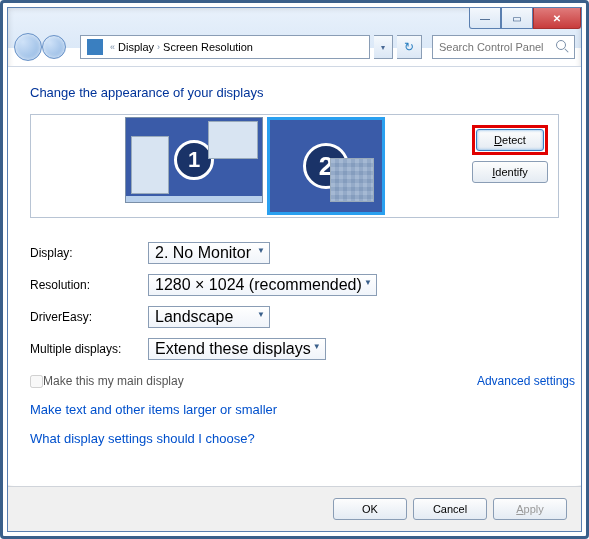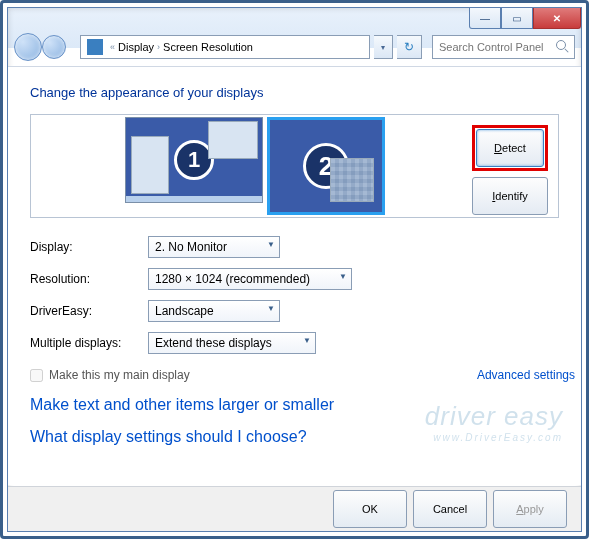--- a/index.html
+++ b/index.html
@@ -33,30 +33,30 @@
   .mon1{width:136px;height:84px;border:1px solid #7a8fa8}
   .mon2{width:112px;height:92px;border:3px solid #2aa0f0;background:#3a5ba8}
   .monnum{width:34px;height:34px;border-radius:50%;background:#1a3368;border:3px solid #fff;color:#fff;font-size:22px;font-weight:bold;display:flex;align-items:center;justify-content:center}
   .mon2 .monnum{width:40px;height:40px;font-size:26px}
   .monwin{position:absolute;background:#d8e4f2;border:1px solid #9ab;}
   .mon1 .w1{right:4px;top:3px;width:48px;height:36px}
   .mon1 .w2{left:5px;top:18px;width:36px;height:56px}
   .mon1 .taskbar{position:absolute;left:0;right:0;bottom:0;height:6px;background:#b8d0ec}
   .mon2 .w1{right:8px;bottom:10px;width:42px;height:42px;background:repeating-linear-gradient(to right,#cdd9e8 0 4px,#b8c8dc 4px 8px),repeating-linear-gradient(to bottom,#cdd9e8 0 4px,#b8c8dc 4px 8px);background-blend-mode:multiply}
   .sidebtns{position:absolute;right:10px;top:10px;display:flex;flex-direction:column;gap:6px}
-  .winbtn{min-width:68px;height:38px;border:1px solid #8a9db5;background:linear-gradient(#fdfdfd,#e4ebf3);border-radius:3px;font-size:11px;padding:0 2px;display:flex;align-items:center;justify-content:center;cursor:default}
+  .winbtn{min-width:68px;height:22px;border:1px solid #8a9db5;background:linear-gradient(#fdfdfd,#e4ebf3);border-radius:3px;font-size:11px;padding:0 2px;display:flex;align-items:center;justify-content:center;cursor:default}
   .winbtn.pressed{border:1px solid #3a7fc0;box-shadow:inset 0 0 3px #6aa8e0}
   .redhl{border:3px solid #e00000;padding:1px;display:inline-block}
-  .form{margin-top:18px;display:grid;grid-template-columns:118px auto;row-gap:10px;align-items:center;font-size:12px}
-  .combo{height:20px;border:1px solid #8a9db5;background:linear-gradient(#fff,#f0f4fa);display:inline-flex;align-items:center;padding:0 24px 0 6px;position:relative;font-size:12px;min-width:80px}
+  .form{margin-top:24px;display:grid;grid-template-columns:118px auto;row-gap:10px;align-items:center;font-size:12px}
+  .combo{height:20px;border:1px solid #8a9db5;background:linear-gradient(#fff,#f0f4fa);display:inline-flex;align-items:center;padding:0 14px 0 6px;position:relative;font-size:16px;min-width:80px}
   .combo:after{content:"▼";position:absolute;right:4px;top:3px;font-size:8px;color:#3a5f8a}
-  .chkrow{margin-top:14px;display:flex;align-items:center;gap:6px;font-size:12px;color:#555}
+  .chkrow{margin-top:14px;display:flex;align-items:center;font-size:12px;color:#555}
   .chkrow input{margin:0}
   .advlink{position:absolute;right:6px;color:#0050cc;font-size:12px;cursor:default}
-  .linkrow{color:#0050cc;font-size:16px;margin-top:14px;cursor:default}
+  .linkrow{color:#0050cc;font-size:13px;margin-top:14px;cursor:default}
   .linkrow+.linkrow{}
   
   .footer{position:absolute;left:0;right:0;bottom:0;height:44px;background:#f0f0f0;border-top:1px solid #d0d4da;display:flex;align-items:center;justify-content:flex-end;gap:6px;padding:0 14px}
   .footer .winbtn{min-width:74px}
   .footer .winbtn.disabled{color:#999}
   
   .watermark{position:absolute;right:18px;bottom:42px;font-size:26px;color:rgba(120,170,200,.35);font-weight:300;letter-spacing:1px;pointer-events:none;font-style:italic}
   .watermark small{display:block;font-size:10px;text-align:right;letter-spacing:2px}
 </style>
 </head>
@@ -132,24 +132,20 @@
 
       <div class="chkrow">
         <input type="checkbox" disabled="" style="">
         <span>Make this my main display</span>
         <span class="advlink">Advanced settings</span>
       </div>
 
       <div class="linkrow">Make text and other items larger or smaller</div>
       <div class="linkrow">What display settings should I choose?</div>
 
-      <div class="watermark">
-        <span>driver easy</span>
-        <small>www.DriverEasy.com</small>
-      </div>
     </div>
 
     <div class="footer">
       <button class="winbtn">OK</button>
       <button class="winbtn">Cancel</button>
       <button class="winbtn disabled"><span style="text-decoration:underline">A</span>pply</button>
     </div>
 
   </div>
 </div>

